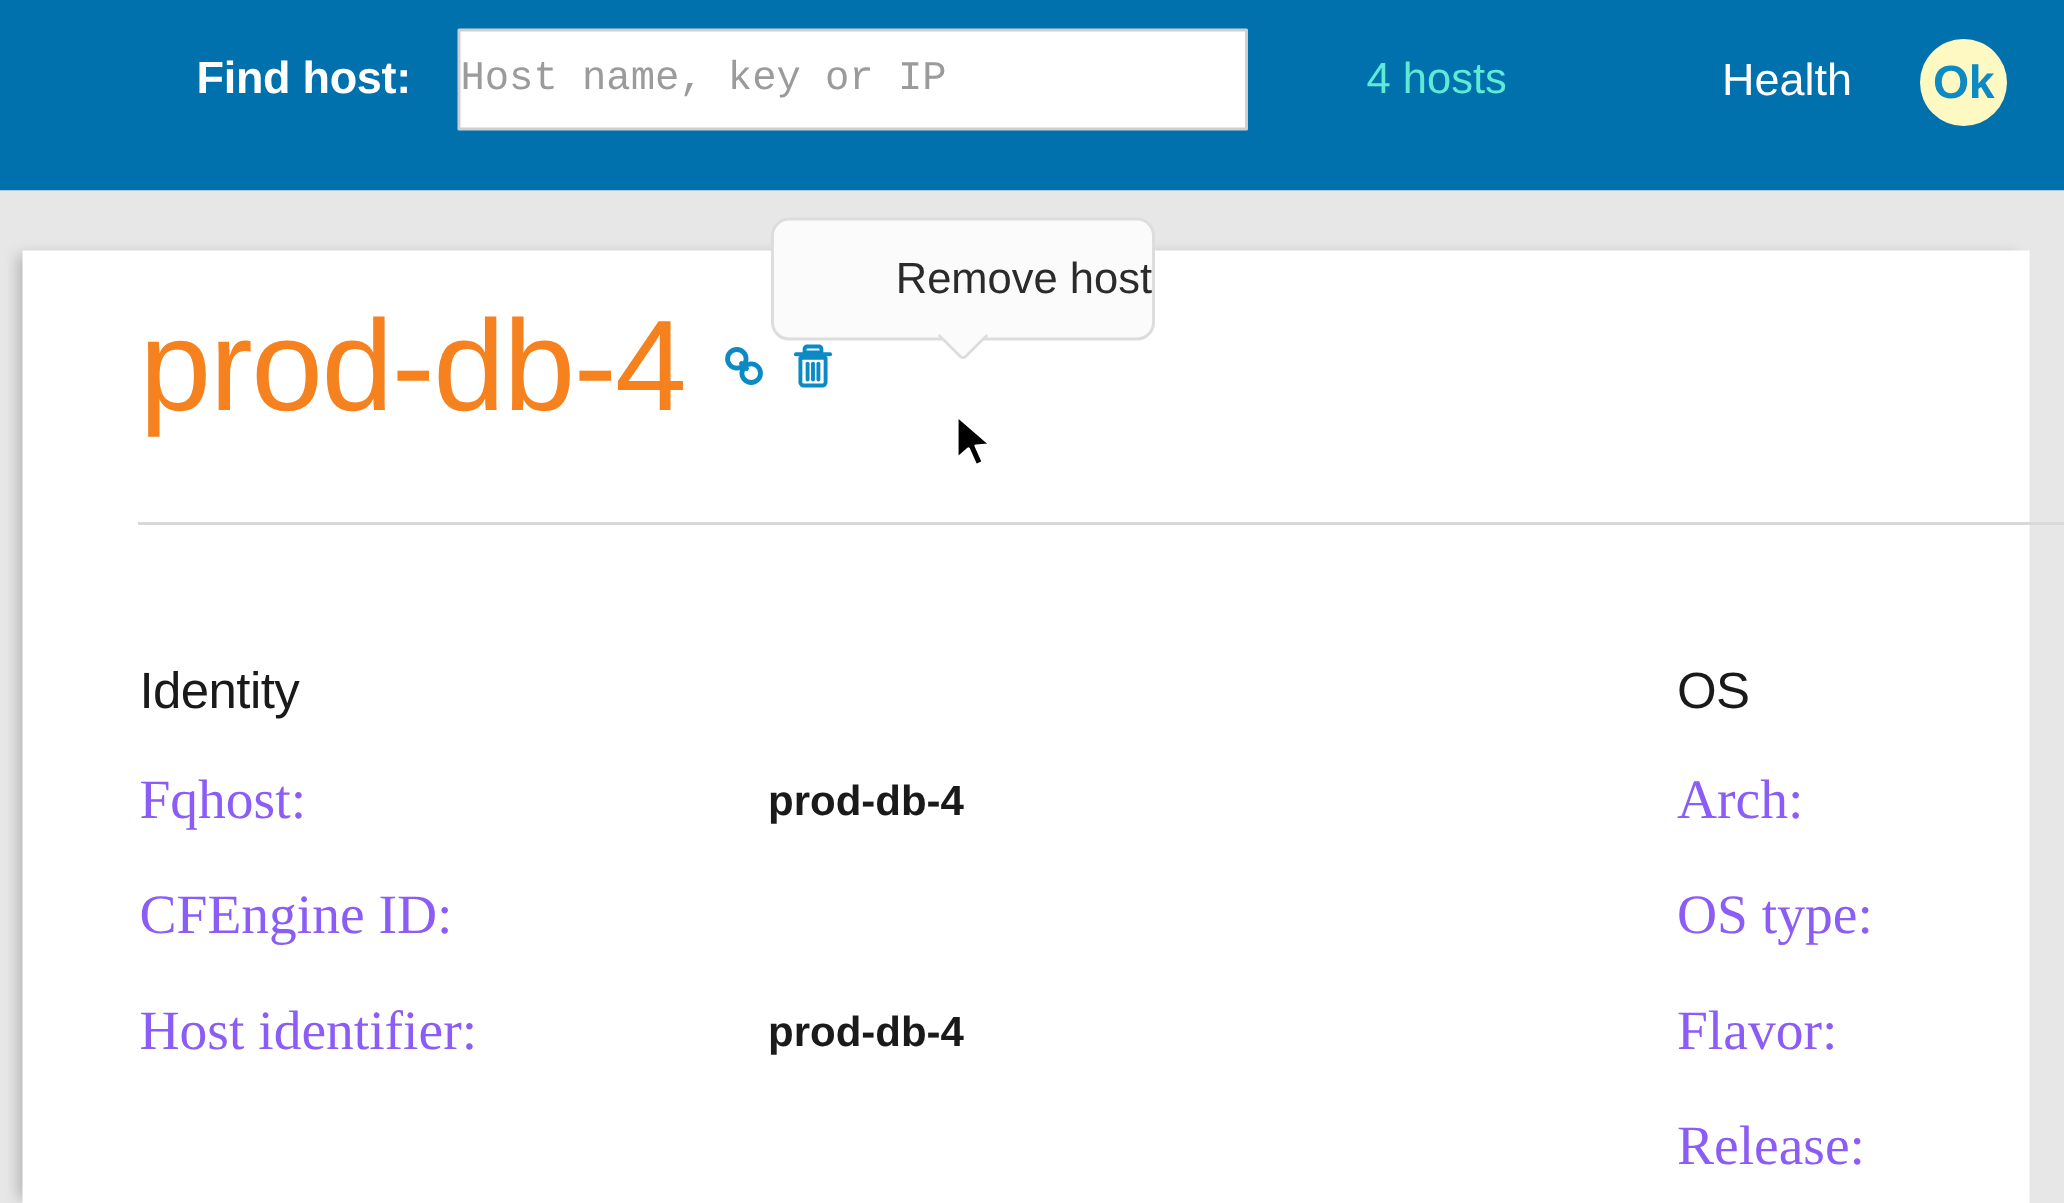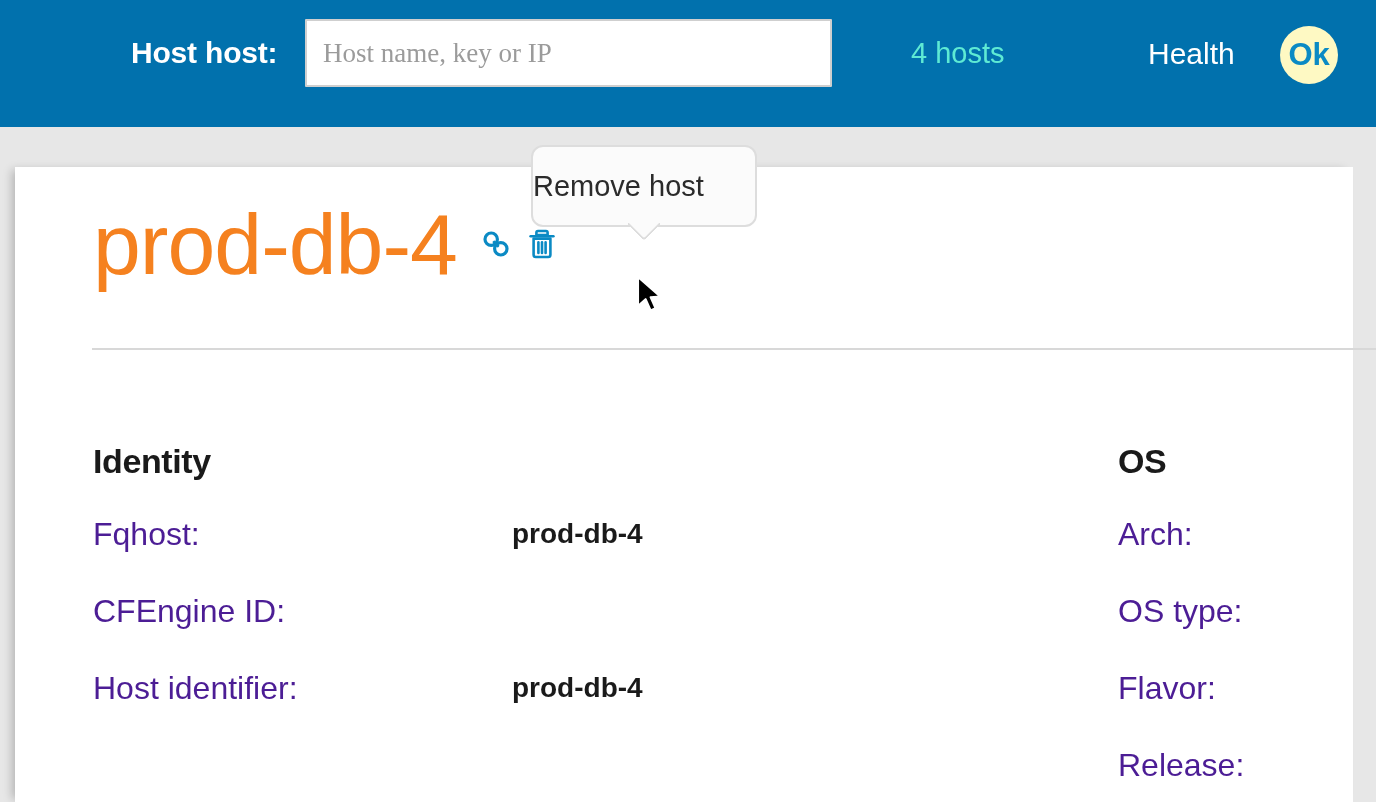--- a/index.html
+++ b/index.html
@@ -39,24 +39,24 @@
   .search-input {
     position: absolute;
     left: 305px;
     top: 19px;
     width: 527px;
     height: 68px;
     box-sizing: border-box;
     background: #ffffff;
     border: 2px solid #cfcfcf;
     border-radius: 1px;
-    font-family: Liberation Serif, serif;
+    font-family: Liberation Mono, monospace;
     font-size: 27px;
     color: #333333;
-    padding: 0 16px;
+    padding: 0 0;
     outline: none;
   }
   .search-input::placeholder {
     color: #9b9b9b;
     opacity: 1;
   }
   .hosts-count {
     position: absolute;
     left: 911px;
     top: 37px;
@@ -145,62 +145,63 @@
   
   .section {
     position: absolute;
     top: 275px;
   }
   .section.identity { left: 78px; }
   .section.os { left: 1103px; }
 
   .section-heading {
     font-size: 34px;
-    font-weight: 700;
+    font-weight: 400;
     color: #1a1a1a;
     margin: 0 0 29px 0;
     letter-spacing: -0.4px;
   }
   .row {
     display: flex;
     align-items: flex-start;
     margin-bottom: 29px;
   }
   .row-label {
     width: 419px;
     flex: 0 0 419px;
-    font-size: 32px;
-    color: #4c1d95;
+    font-size: 37px;
+    color: #8b5cf6;
     line-height: 48px;
     white-space: nowrap;
+    font-family: Liberation Serif, serif;
   }
   .row-value {
     font-size: 28px;
     font-weight: 700;
     color: #1a1a1a;
     line-height: 48px;
     width: 485px;
     word-break: break-all;
   }
   .section.os .row-label { width: auto; flex: none; }
 
   
   .tooltip {
     position: absolute;
-    left: 531px;
+    left: 514px;
     top: 145px;
-    width: 226px;
+    width: 256px;
     height: 82px;
     box-sizing: border-box;
     background: #fbfbfb;
     border: 2px solid #dddddd;
     border-radius: 12px;
     display: flex;
     align-items: center;
-    justify-content: flex-start;
+    justify-content: flex-end;
     font-size: 29px;
     color: #2b2b2b;
     z-index: 40;
   }
   .tooltip-tail {
     position: absolute;
     left: 50%;
     bottom: -11px;
     margin-left: -12px;
     width: 22px;
@@ -218,21 +219,21 @@
     left: 636px;
     top: 276px;
     z-index: 60;
     pointer-events: none;
   }
 </style>
 </head>
 <body>
 
 <div class="topbar">
-  <span class="find-label">Host host:</span>
+  <span class="find-label">Find host:</span>
 
   <input class="search-input" type="text" placeholder="Host name, key or IP" style="">
 
   <span class="hosts-count">4 hosts</span>
 
   <span class="health-label">Health</span>
 
   <span class="health-badge">Ok</span>
 </div>
 

